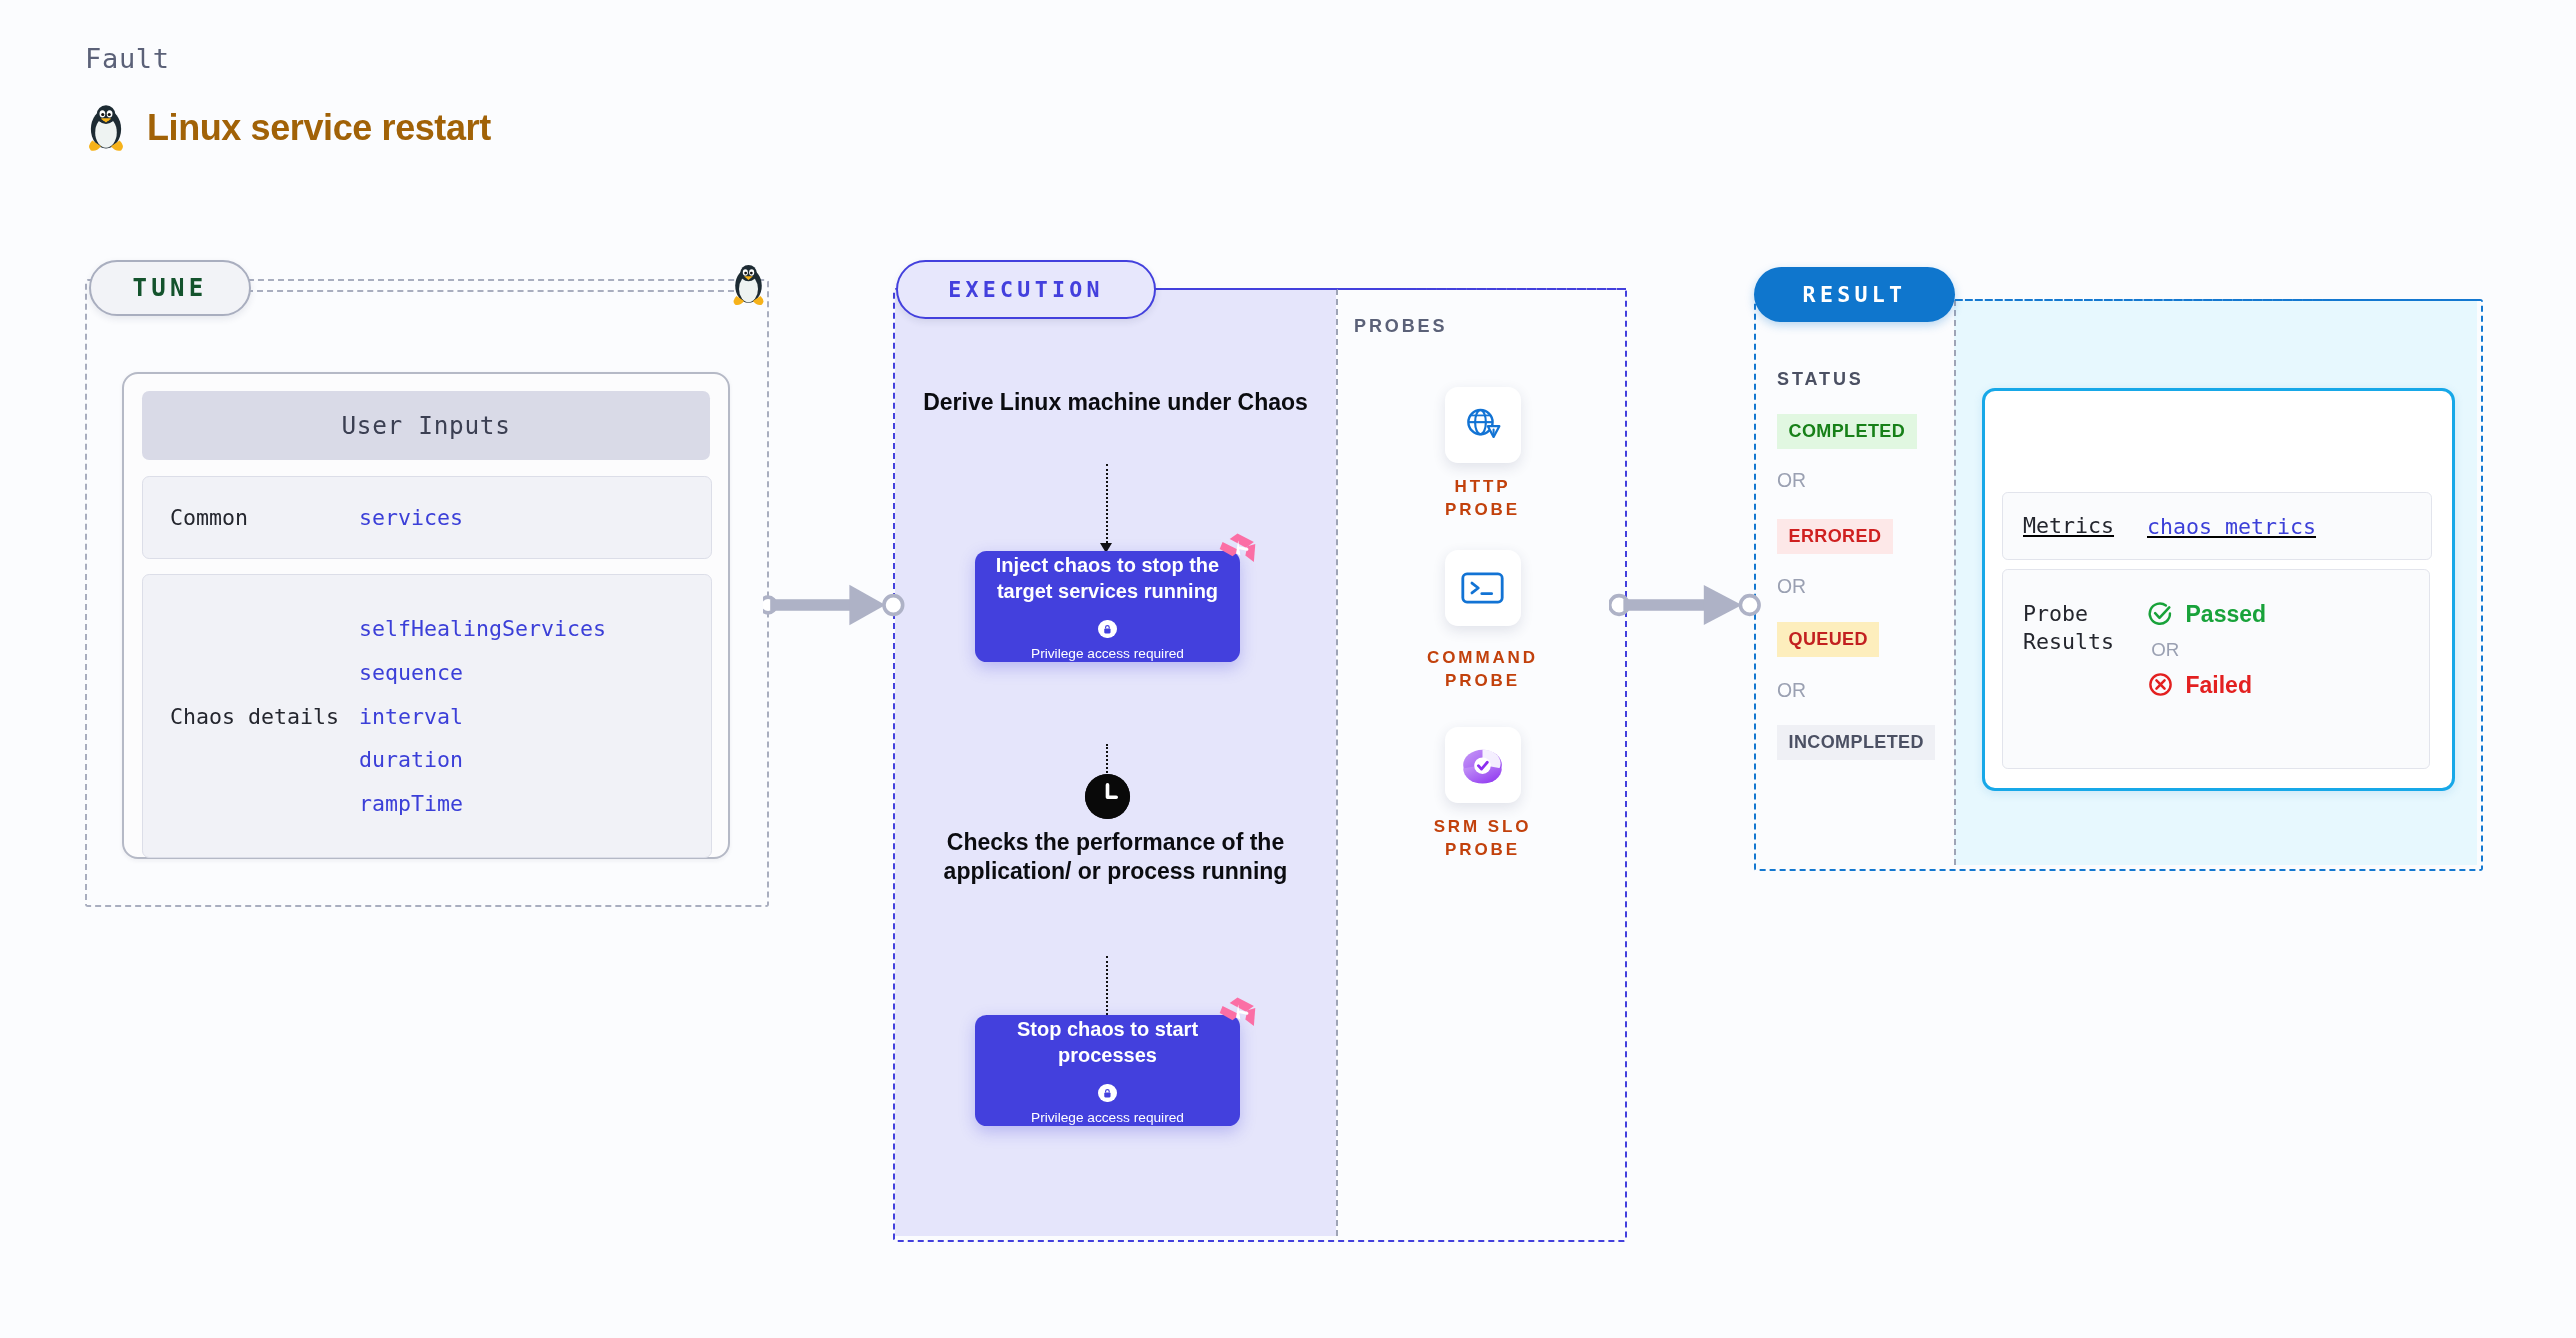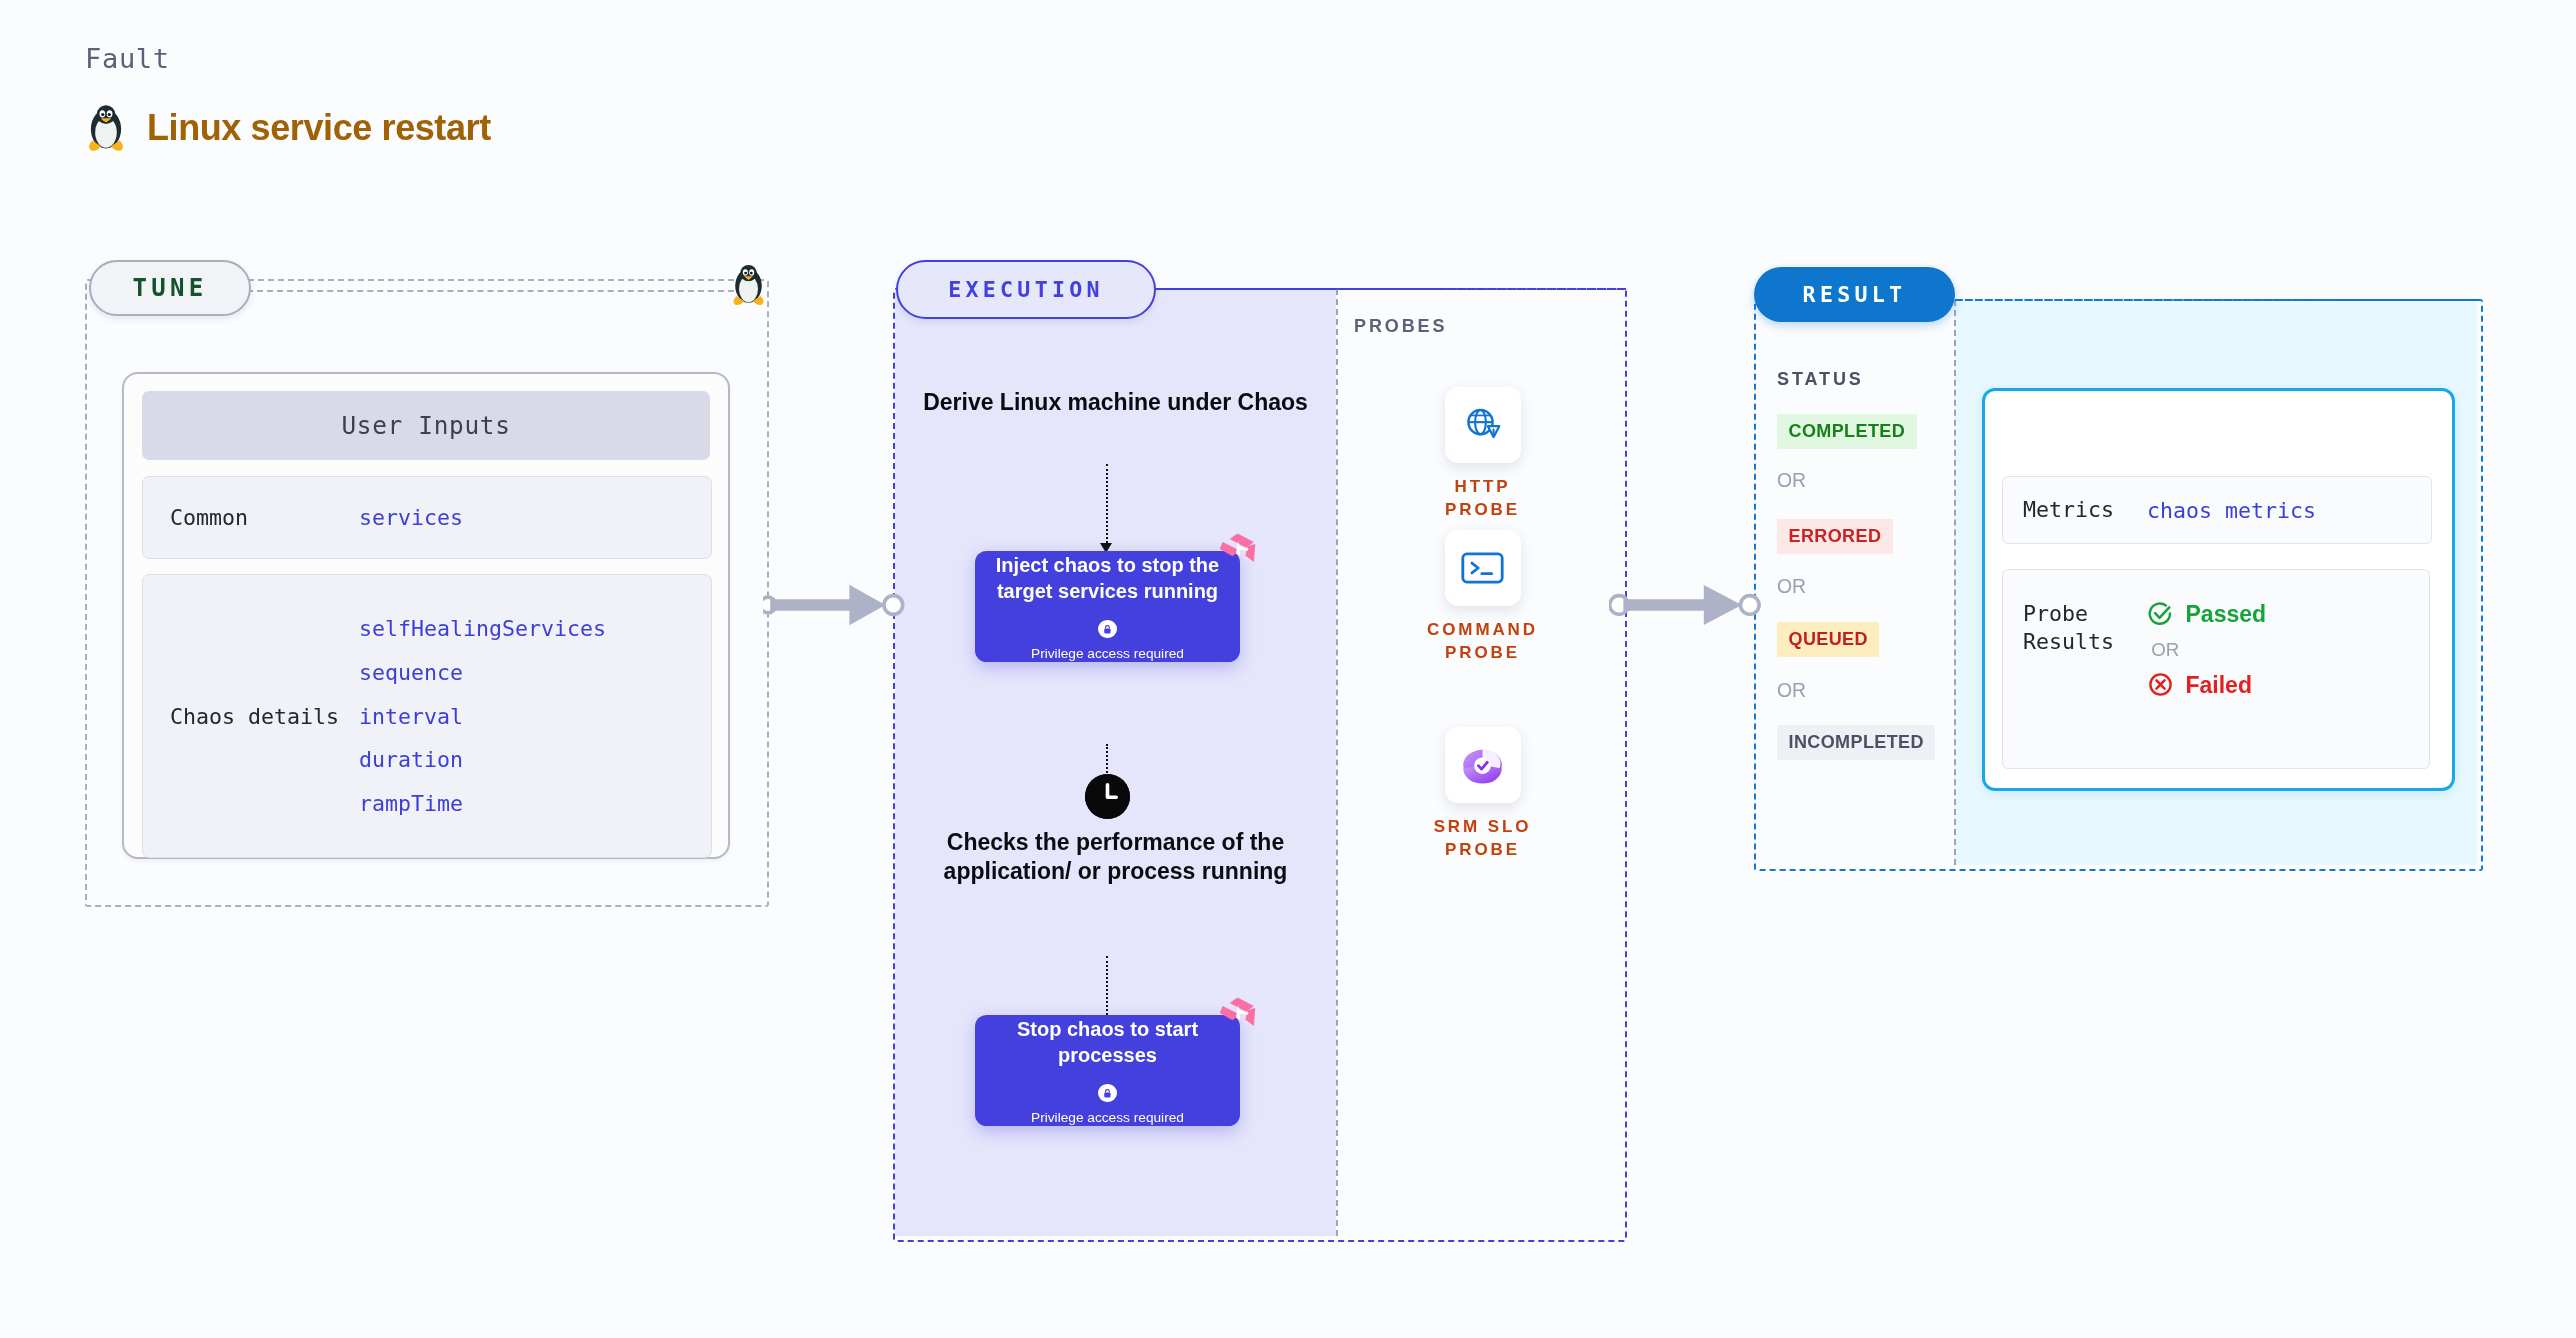--- a/index.html
+++ b/index.html
@@ -153,21 +153,21 @@
   .probe-tile{
     width:76px;height:76px;background:#fff;border-radius:13px;
     box-shadow:0 4.3px 13px rgba(40,50,90,.12);
     display:flex;align-items:center;justify-content:center;
   }
   .probe-label{
     margin-top:13px;text-align:center;font-size:17px;font-weight:bold;
     color:#c2410c;letter-spacing:2.9px;line-height:1.34;
   }
   #probe-http{top:387px;}
-  #probe-command{top:530px;}
+  #probe-command{top:550px;gap:8px;}
   #probe-srm{top:727px;}
 
   
   #result-outer{
     position:absolute;left:1754px;top:299px;width:725px;height:568px;
     border:2.9px dashed #1478d0;border-radius:2.9px;
   }
   #result-cyan{
     position:absolute;left:1954px;top:300px;width:523px;height:565px;
     background:#e7f8fe;
@@ -210,21 +210,21 @@
     background:#d9dae7;border-radius:5.8px;
     display:flex;align-items:center;justify-content:center;
     font-family:"DejaVu Sans Mono","Liberation Mono",monospace;
     font-size:24.4px;color:#3b3f52;letter-spacing:0.7px;
   }
   .out-row{
     position:absolute;left:17px;width:428px;
     background:#fafbfd;border:1.4px solid #e2e4ec;border-radius:5.8px;
     display:flex;align-items:center;
   }
-  #out-metrics{top:85px;height:66px;}
+  #out-metrics{top:101px;height:66px;text-decoration:underline;}
   #out-probe{top:178px;height:200px;align-items:flex-start;padding-top:30px;box-sizing:border-box;}
   .out-label{
     font-family:"DejaVu Sans Mono","Liberation Mono",monospace;
     font-size:21.6px;color:#24262e;width:144px;padding-left:20px;box-sizing:border-box;
     line-height:1.28;
   }
   .out-val-link{
     font-family:"DejaVu Sans Mono","Liberation Mono",monospace;
     font-size:21.6px;color:#3b3fd8;
   }

